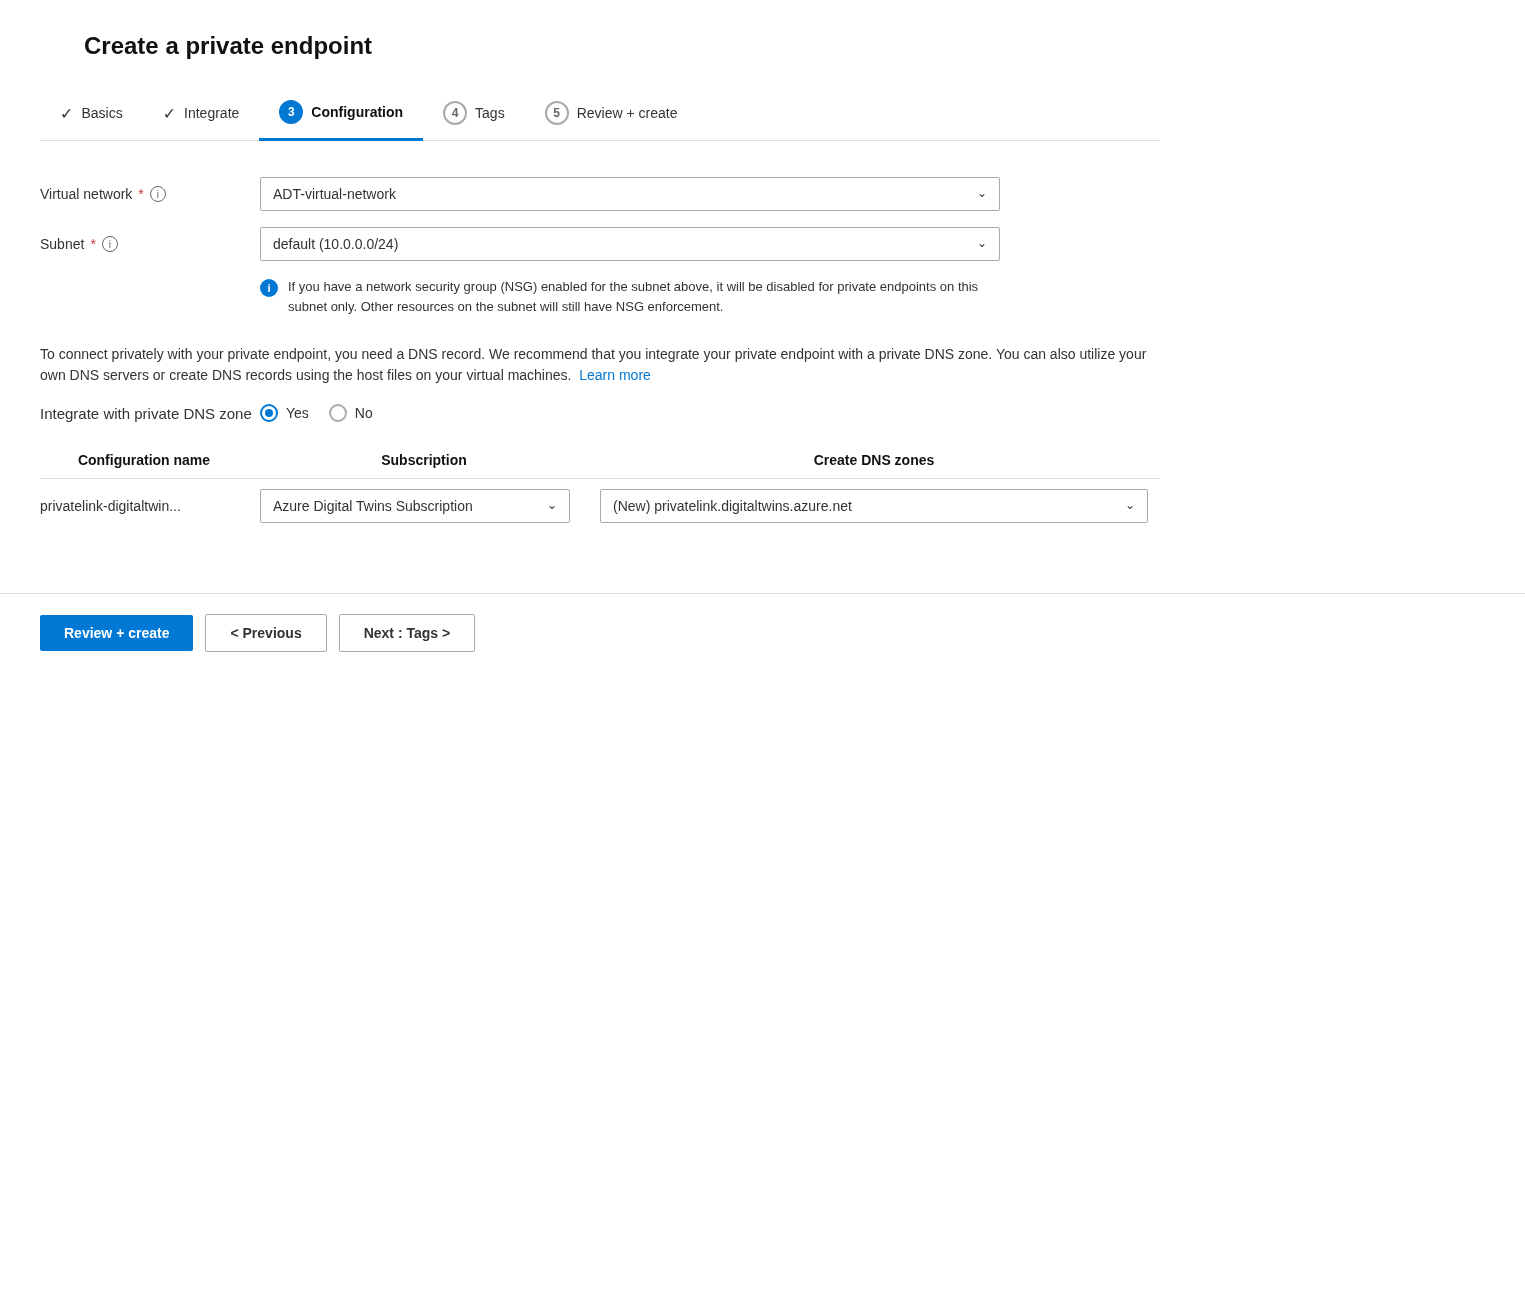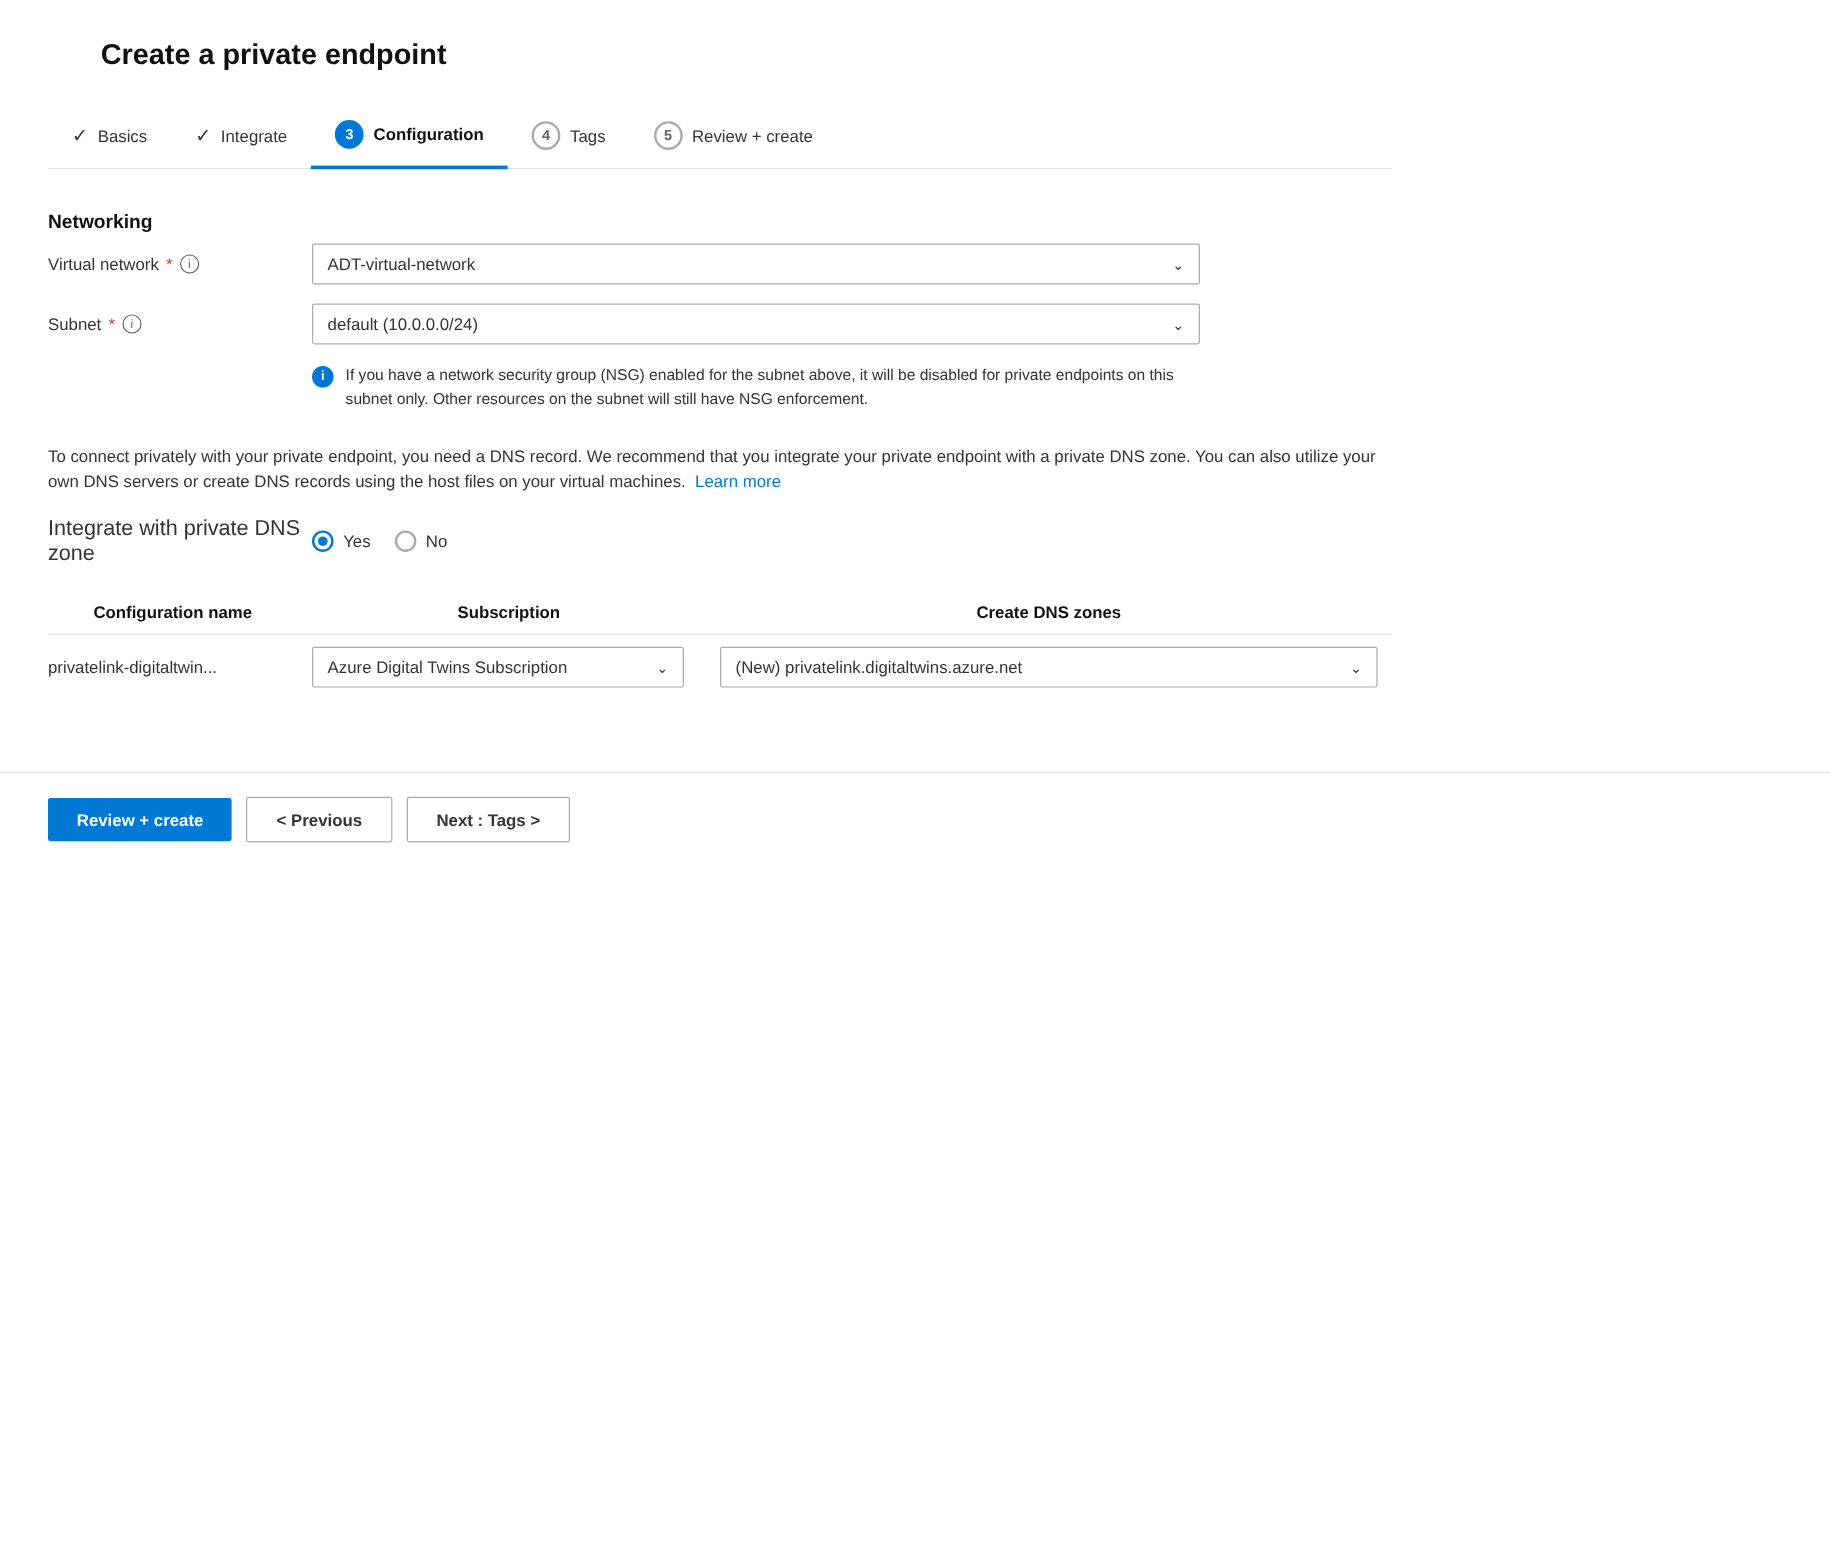--- a/index.html
+++ b/index.html
@@ -124,21 +124,21 @@
       max-width: 740px;
     }
     .select-box {
       width: 100%;
       border: 1px solid #aaa;
       padding: 8px 12px;
       font-size: 14px;
       background: #fff;
       cursor: pointer;
       display: flex;
-      align-items: flex-end;
+      align-items: flex-start;
       justify-content: space-between;
       border-radius: 2px;
     }
     .select-arrow {
       font-size: 12px;
       color: #333;
     }
     
     .info-box {
       display: flex;
@@ -171,21 +171,21 @@
       margin: 28px 0 20px 0;
     }
     
     .radio-row {
       display: flex;
       align-items: center;
       margin-bottom: 22px;
     }
     .radio-label-left {
       width: 220px;
-      font-size: 18px;
+      font-size: 15px;
       color: #333;
     }
     .radio-group {
       display: flex;
       align-items: center;
       gap: 20px;
     }
     .radio-item {
       display: flex;
       align-items: center;
@@ -296,21 +296,20 @@
     </div>
 
     <div class="step">
       <span class="step-circle">5</span>
       <span class="step-label">Review + create</span>
     </div>
 
   </div>
 
   <div>
-    <div class="section-title">Networking</div>
 
     <div class="form-row">
       <div class="form-label">
         <span>Virtual network</span>
         <span class="required-star">*</span>
         <span class="info-icon">i</span>
       </div>
       <div class="form-control">
         <div class="select-box">
           <span>ADT-virtual-network</span>

